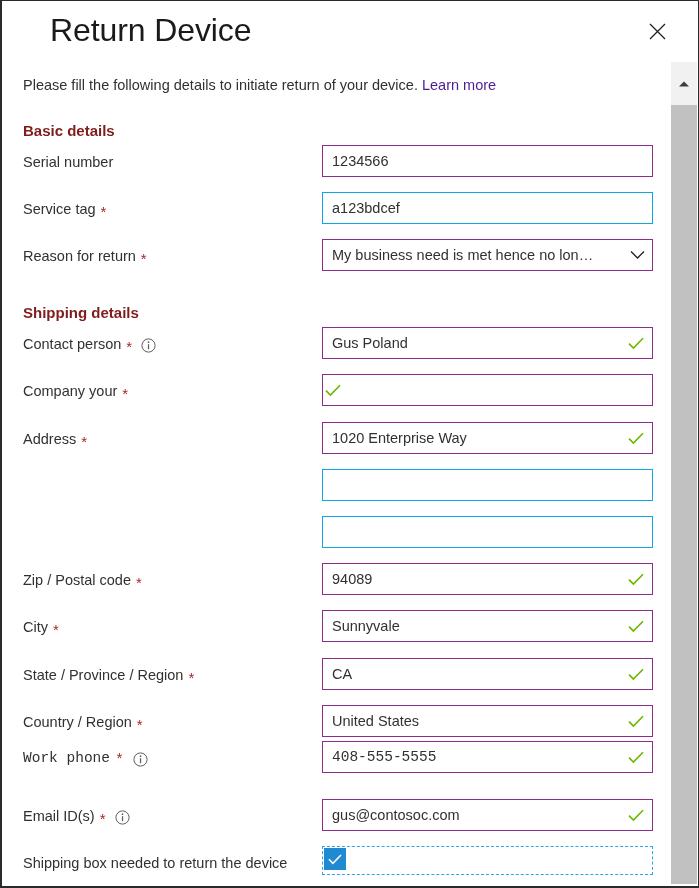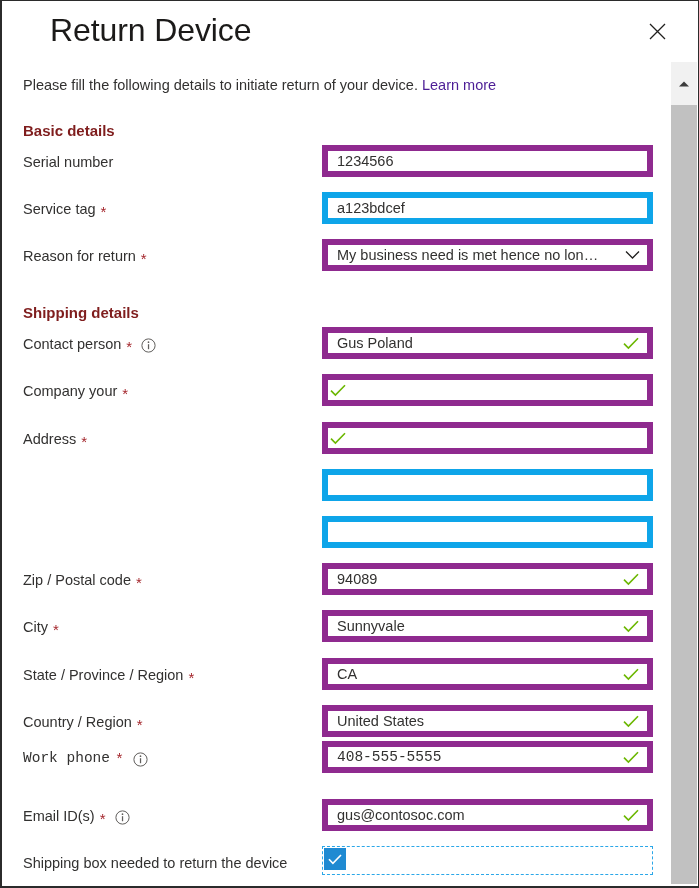--- a/index.html
+++ b/index.html
@@ -110,21 +110,21 @@
   .info-ico svg { display: block; }
 
   
   .fld-box {
     position: absolute;
     left: 320px;
     top: 0;
     width: 331px;
     height: 32px;
     background: #ffffff;
-    border: 6px solid #0ea5e9;
+    border: 1px solid #0ea5e9;
     display: flex;
     align-items: center;
   }
   .fld-box.filled { border-color: #8f2a8f; }
   .fld-text {
     flex: 1 1 auto;
     padding: 0 9px;
     font-size: 14.5px;
     color: #323130;
     line-height: 18px;
@@ -294,20 +294,21 @@
       </span>
     </div>
   </div>
 
   <div class="row" style="top:421px;">
     <div class="fld-label">
       <span>Address</span>
       <span class="req">*</span>
     </div>
     <div class="fld-box filled">
+      <div class="fld-text">1020 Enterprise Way</div>
       <span class="check-ico">
         <svg width="16" height="13" viewBox="0 0 16 13">
           <path d="M1 6.6 L5.4 11 L15 1.2" stroke="#6bb700" stroke-width="1.6" fill="none"></path>
         </svg>
       </span>
     </div>
   </div>
 
   <div class="row" style="top:468px;">
     <div class="fld-box">

